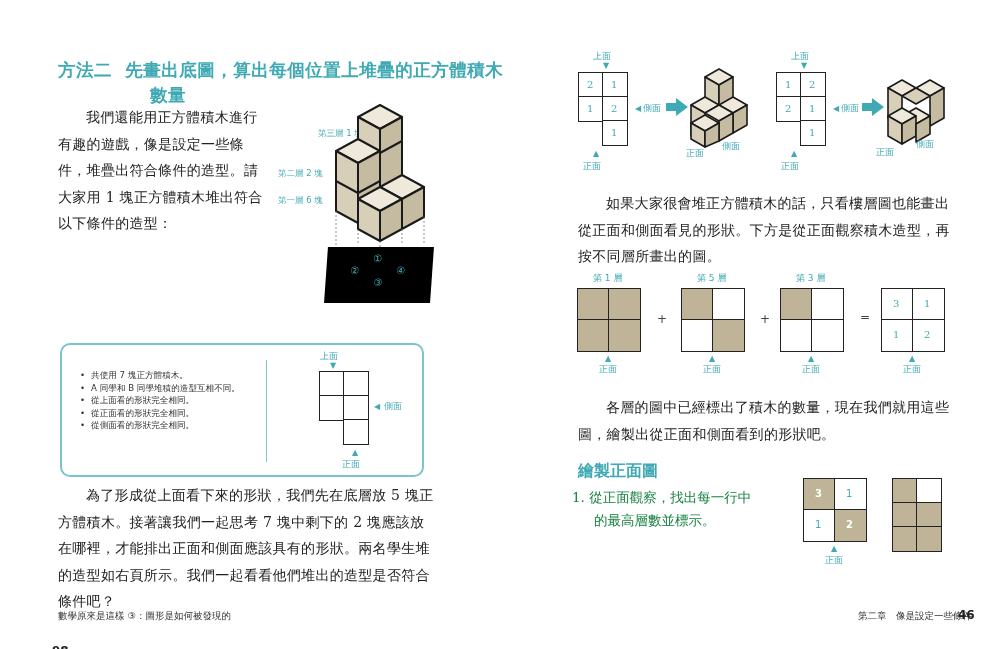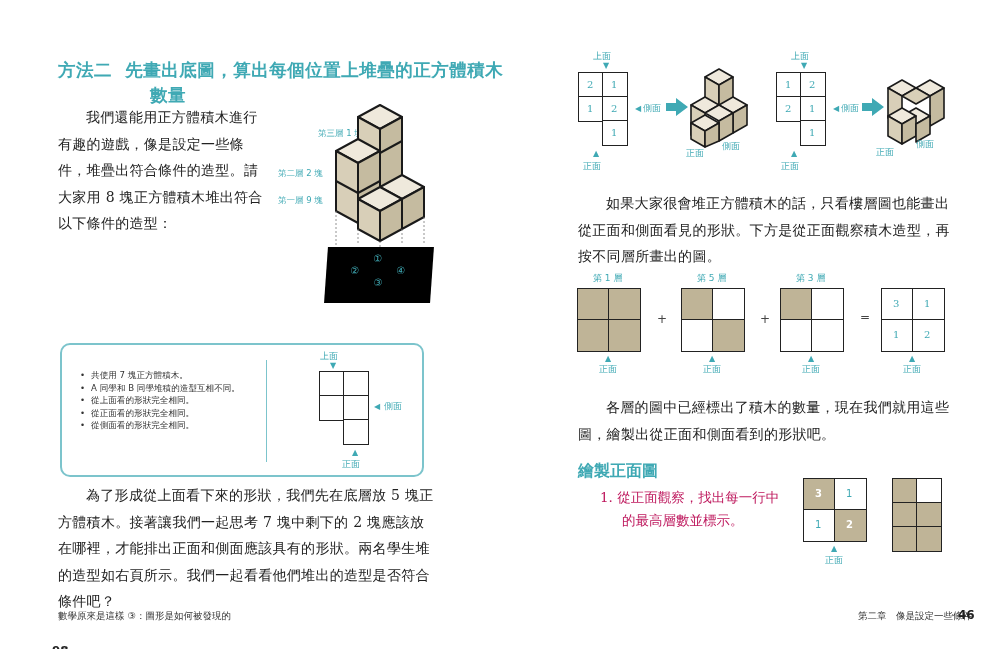--- a/index.html
+++ b/index.html
@@ -26,45 +26,45 @@
   .lbl { position: absolute; font-family: "DejaVu Sans", "Liberation Sans", sans-serif; font-size: 9px; color: #3fa9b4; white-space: nowrap; }
   .arr { position: absolute; font-size: 8px; color: #3fa9b4; line-height: 8px; }
 
   .footer-num { font-family: "DejaVu Sans", "Liberation Sans", sans-serif; font-size: 12px; font-weight: bold; color: #222; }
   .footer-txt { font-family: "DejaVu Sans", "Liberation Sans", sans-serif; font-size: 9.5px; color: #333; }
 
   
   .p2 { left: 578px; top: 190px; width: 382px; }
   .p4 { left: 578px; top: 394px; width: 382px; }
   .h-sub { left: 578px; top: 461px; font-family: "DejaVu Sans", "Liberation Sans", sans-serif; font-size: 16px; font-weight: bold; color: #3fa9b4; }
-  .steps { left: 600px; top: 486px; font-size: 13.5px; line-height: 23px; color: #be185d; list-style: none; }
+  .steps { left: 572px; top: 486px; font-size: 13.5px; line-height: 23px; color: #15803d; list-style: none; }
   .steps li { padding-left: 22px; text-indent: -22px; width: 180px; }
 
   .tan { background: #bfb497 !important; }
   .num { position: absolute; font-size: 10px; color: #3fa9b4; font-family: "DejaVu Serif", serif; }
   .numw { position: absolute; font-size: 10px; color: #fff; font-family: "DejaVu Sans", sans-serif; font-weight: bold; }
   .op { position: absolute; font-size: 12px; color: #444; font-family: "DejaVu Sans", sans-serif; }
 </style>
 </head>
 <body>
 
 <div class="abs h-title">
   <span>方法二</span>&nbsp;
   <span>先畫出底圖，算出每個位置上堆疊的正方體積木</span>
   <span class="line2">數量</span>
 </div>
 
 <div class="abs para p1">
-  <p>我們還能用正方體積木進行有趣的遊戲，像是設定一些條件，堆疊出符合條件的造型。請大家用 8 塊正方體積木堆出符合以下條件的造型：</p>
+  <p>我們還能用正方體積木進行有趣的遊戲，像是設定一些條件，堆疊出符合條件的造型。請大家用 1 塊正方體積木堆出符合以下條件的造型：</p>
 </div>
 
 <div class="abs" style="left:290px;top:95px;width:150px;height:220px;">
   <span class="iso-label abs" style="left:28px;top:33px;">第三層 1 塊</span>
   <span class="iso-label abs" style="left:-12px;top:73px;">第二層 2 塊</span>
-  <span class="iso-label abs" style="left:-12px;top:100px;">第一層 9 塊</span>
+  <span class="iso-label abs" style="left:-12px;top:100px;">第一層 6 塊</span>
   <svg class="abs" style="left:40px;top:0;" width="110" height="220" viewBox="0 0 110 220">
     <g stroke="#1a1a1a" stroke-width="2" stroke-linejoin="round">
 
       <polygon points="28,22 50,10 72,22 50,34" fill="#efe9dc"></polygon>
       <polygon points="28,22 50,34 50,104 28,92" fill="#d8cfb8"></polygon>
       <polygon points="50,34 72,22 72,92 50,104" fill="#c5bba0"></polygon>
       <line x1="50" y1="58" x2="72" y2="46"></line>
 
       <polygon points="6,56 28,44 50,56 28,68" fill="#efe9dc"></polygon>
       <polygon points="6,56 28,68 28,128 6,116" fill="#d8cfb8"></polygon>

